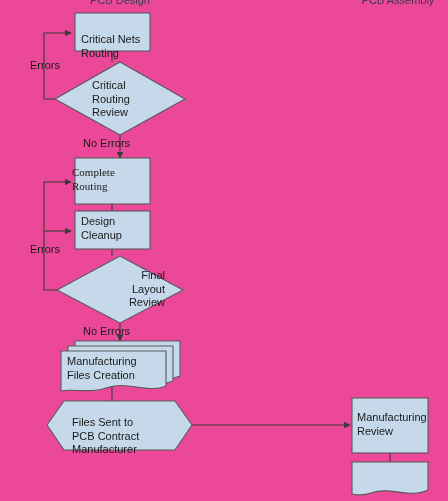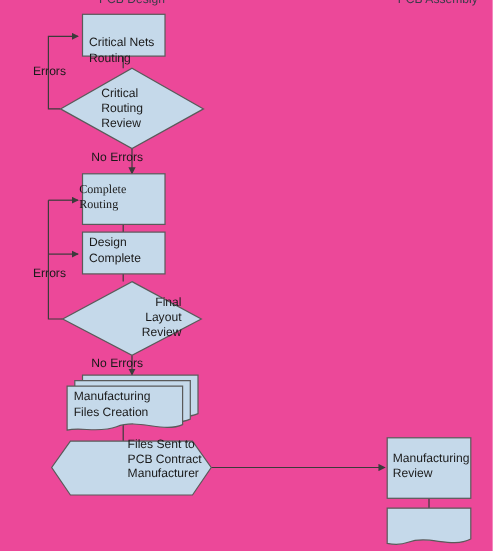--- a/index.html
+++ b/index.html
@@ -119,30 +119,30 @@
 Routing</div>
 
   <div class="node-text" style="left:92px; top:79px; width:72px;">Critical
 Routing
 Review</div>
 
   <div class="node-text" style="left:72px; top:166px; width:70px;font-family:Liberation Serif, serif;">Complete
 Routing</div>
 
   <div class="node-text" style="left:81px; top:215px; width:70px;">Design
-Complete</div>
+Cleanup</div>
 
   <div class="node-text" style="left:93px; top:269px; width:72px;text-align:right;">Final
 Layout
 Review</div>
 
   <div class="node-text" style="left:67px; top:355px; width:100px;">Manufacturing
 Files Creation</div>
 
-  <div class="node-text" style="left:72px; top:398px; width:105px;margin-left:44px;">Files Sent to
+  <div class="node-text" style="left:72px; top:416px; width:105px;">Files Sent to
 PCB Contract
 Manufacturer</div>
 
   <div class="node-text" style="left:357px; top:411px; width:72px;">Manufacturing
 Review</div>
 
 
   <div class="edge-label" style="left:7px; top:59px;">Errors</div>
 
   <div class="edge-label" style="left:60px; top:137px;">No Errors</div>

